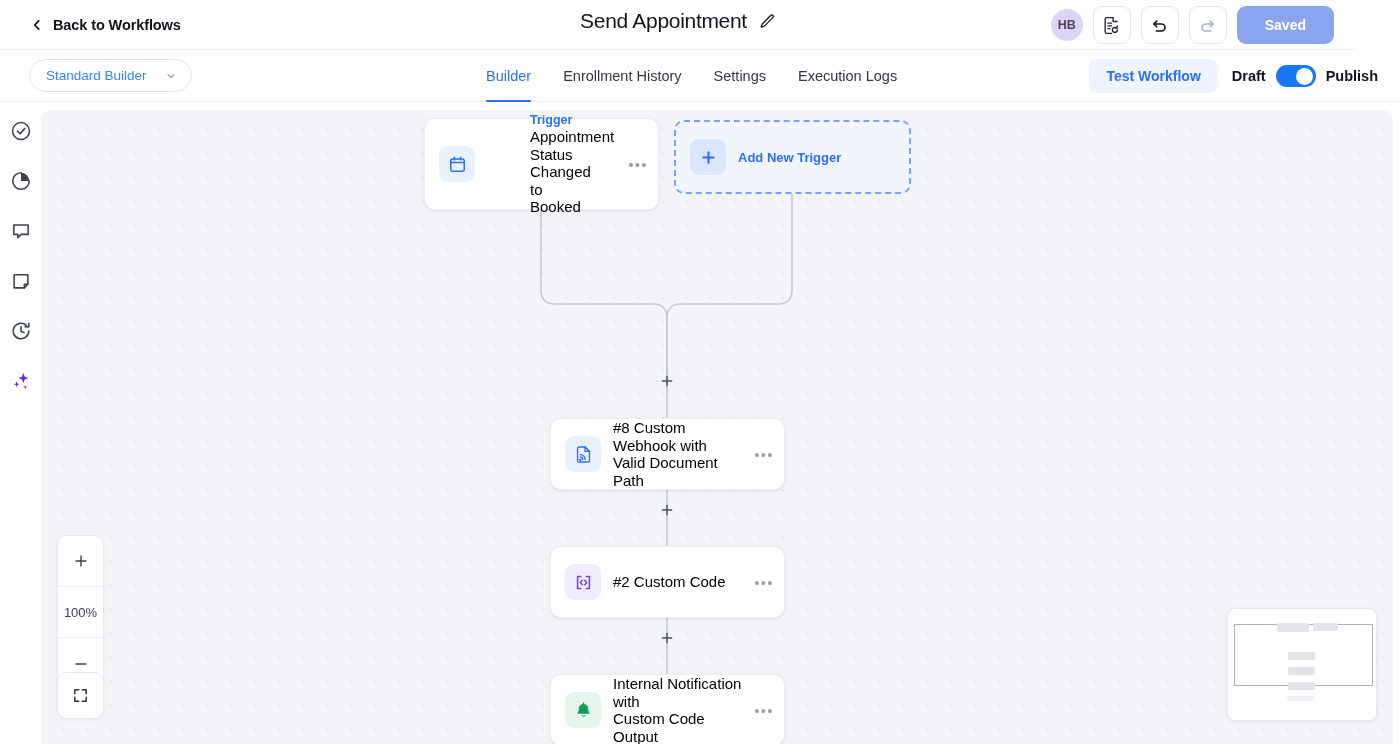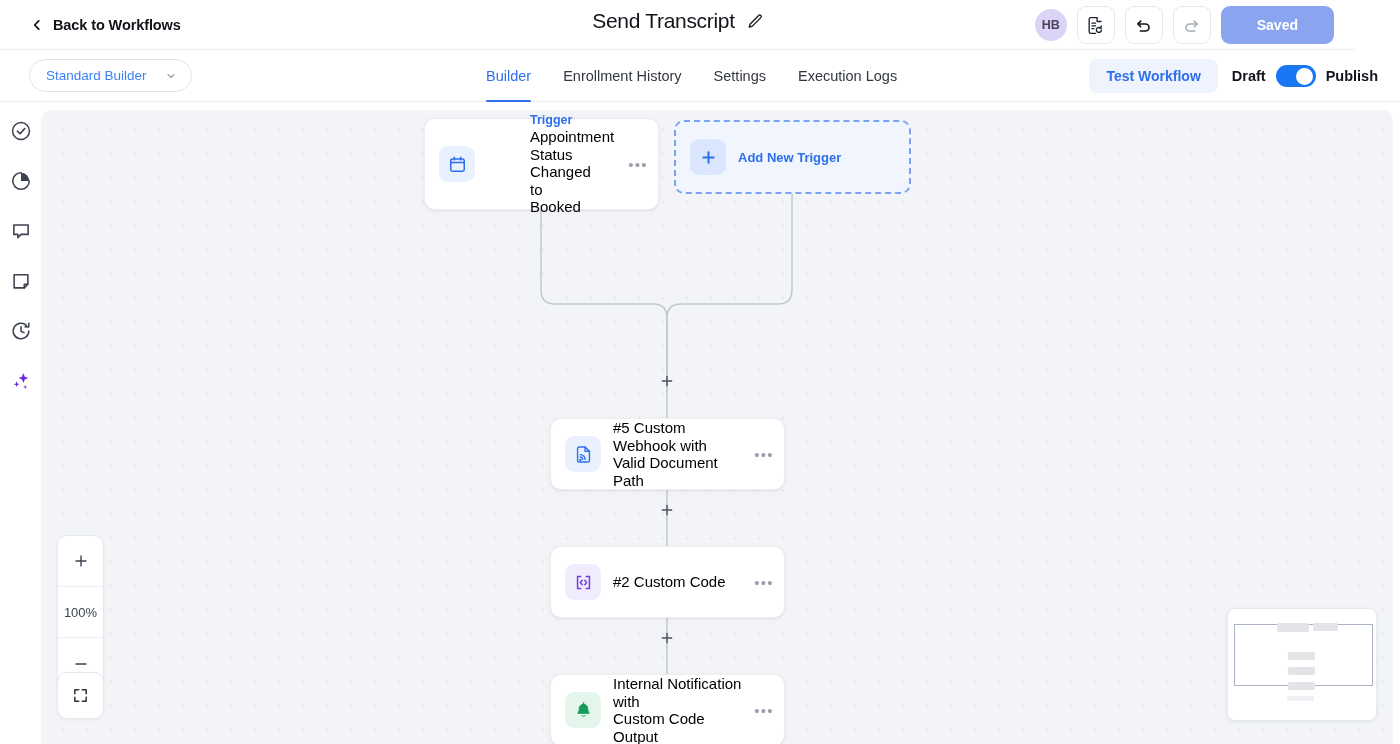--- a/index.html
+++ b/index.html
@@ -43,21 +43,21 @@
     font-size: 12.5px; font-weight: bold; cursor: pointer;
   }
   .icon-btn {
     width: 38px; height: 38px; border-radius: 9px;
     border: 1px solid #e4e7ec; background: #fff;
     display: flex; align-items: center; justify-content: center;
     cursor: pointer;
   }
   .icon-btn svg { width: 19px; height: 19px; }
   .saved-btn {
-    height: 38px; padding: 0 36px; border-radius: 9px;
+    height: 38px; padding: 0 28px; border-radius: 9px;
     background: #8ba4f0; color: #fff;
     display: flex; align-items: center; justify-content: center;
     font-size: 14px; font-weight: bold; cursor: pointer; border: none;
     font-family: "Liberation Sans", sans-serif;
   }
 
   
   .subbar {
     position: absolute; top: 50px; left: 0; width: 1400px; height: 52px;
     background: #fff; border-bottom: 1px solid #eceef2;
@@ -224,21 +224,21 @@
 
   <div class="topbar">
     <div class="back-link">
       <svg class="chev" viewBox="0 0 24 24" fill="none" stroke="currentColor" stroke-width="3" stroke-linecap="round" stroke-linejoin="round">
           <polyline points="15 5 8 12 15 19"></polyline>
         </svg>
       <span class="back-label">Back to Workflows</span>
     </div>
 
     <div class="title-wrap">
-      <span class="wf-title">Send Transcript</span>
+      <span class="wf-title">Send Appointment</span>
       <svg class="edit-icon" viewBox="0 0 24 24" fill="none" stroke="currentColor" stroke-width="1.8" stroke-linecap="round" stroke-linejoin="round">
           <path d="M16.5 3.5a2.1 2.1 0 0 1 3 3L7.5 18.5 3 20l1.5-4.5z"></path>
         </svg>
     </div>
 
     <div class="topbar-right">
       <div class="avatar">
         <span>HB</span>
       </div>
       <div class="icon-btn">
@@ -391,21 +391,21 @@
       <div class="node-ico ico-webhook">
         <svg viewBox="0 0 24 24" fill="none" stroke="currentColor" stroke-width="1.8" stroke-linecap="round" stroke-linejoin="round">
           <path d="M14 2.5H6.5A2 2 0 0 0 4.5 4.5v15a2 2 0 0 0 2 2h11a2 2 0 0 0 2-2V8z"></path>
             <path d="M14 2.5V8h5.5"></path>
           <path d="M8 18.2a0.7 0.7 0 1 0 0.01 0"></path>
             <path d="M8 15.2a3 3 0 0 1 3 3"></path>
             <path d="M8 12.2a6 6 0 0 1 6 6"></path>
         </svg>
       </div>
       <div class="node-body">
-        <div class="node-text">#5 Custom Webhook with</div>
+        <div class="node-text">#8 Custom Webhook with</div>
         <div class="node-text">Valid Document Path</div>
       </div>
       <div class="dots">•••</div>
     </div>
 
     <div class="plus-add" style="left:617px; top:391px;">
       <svg viewBox="0 0 24 24" fill="none" stroke="currentColor" stroke-width="2.4" stroke-linecap="round">
           <line x1="12" y1="4" x2="12" y2="20"></line>
           <line x1="4" y1="12" x2="20" y2="12"></line>
         </svg>

